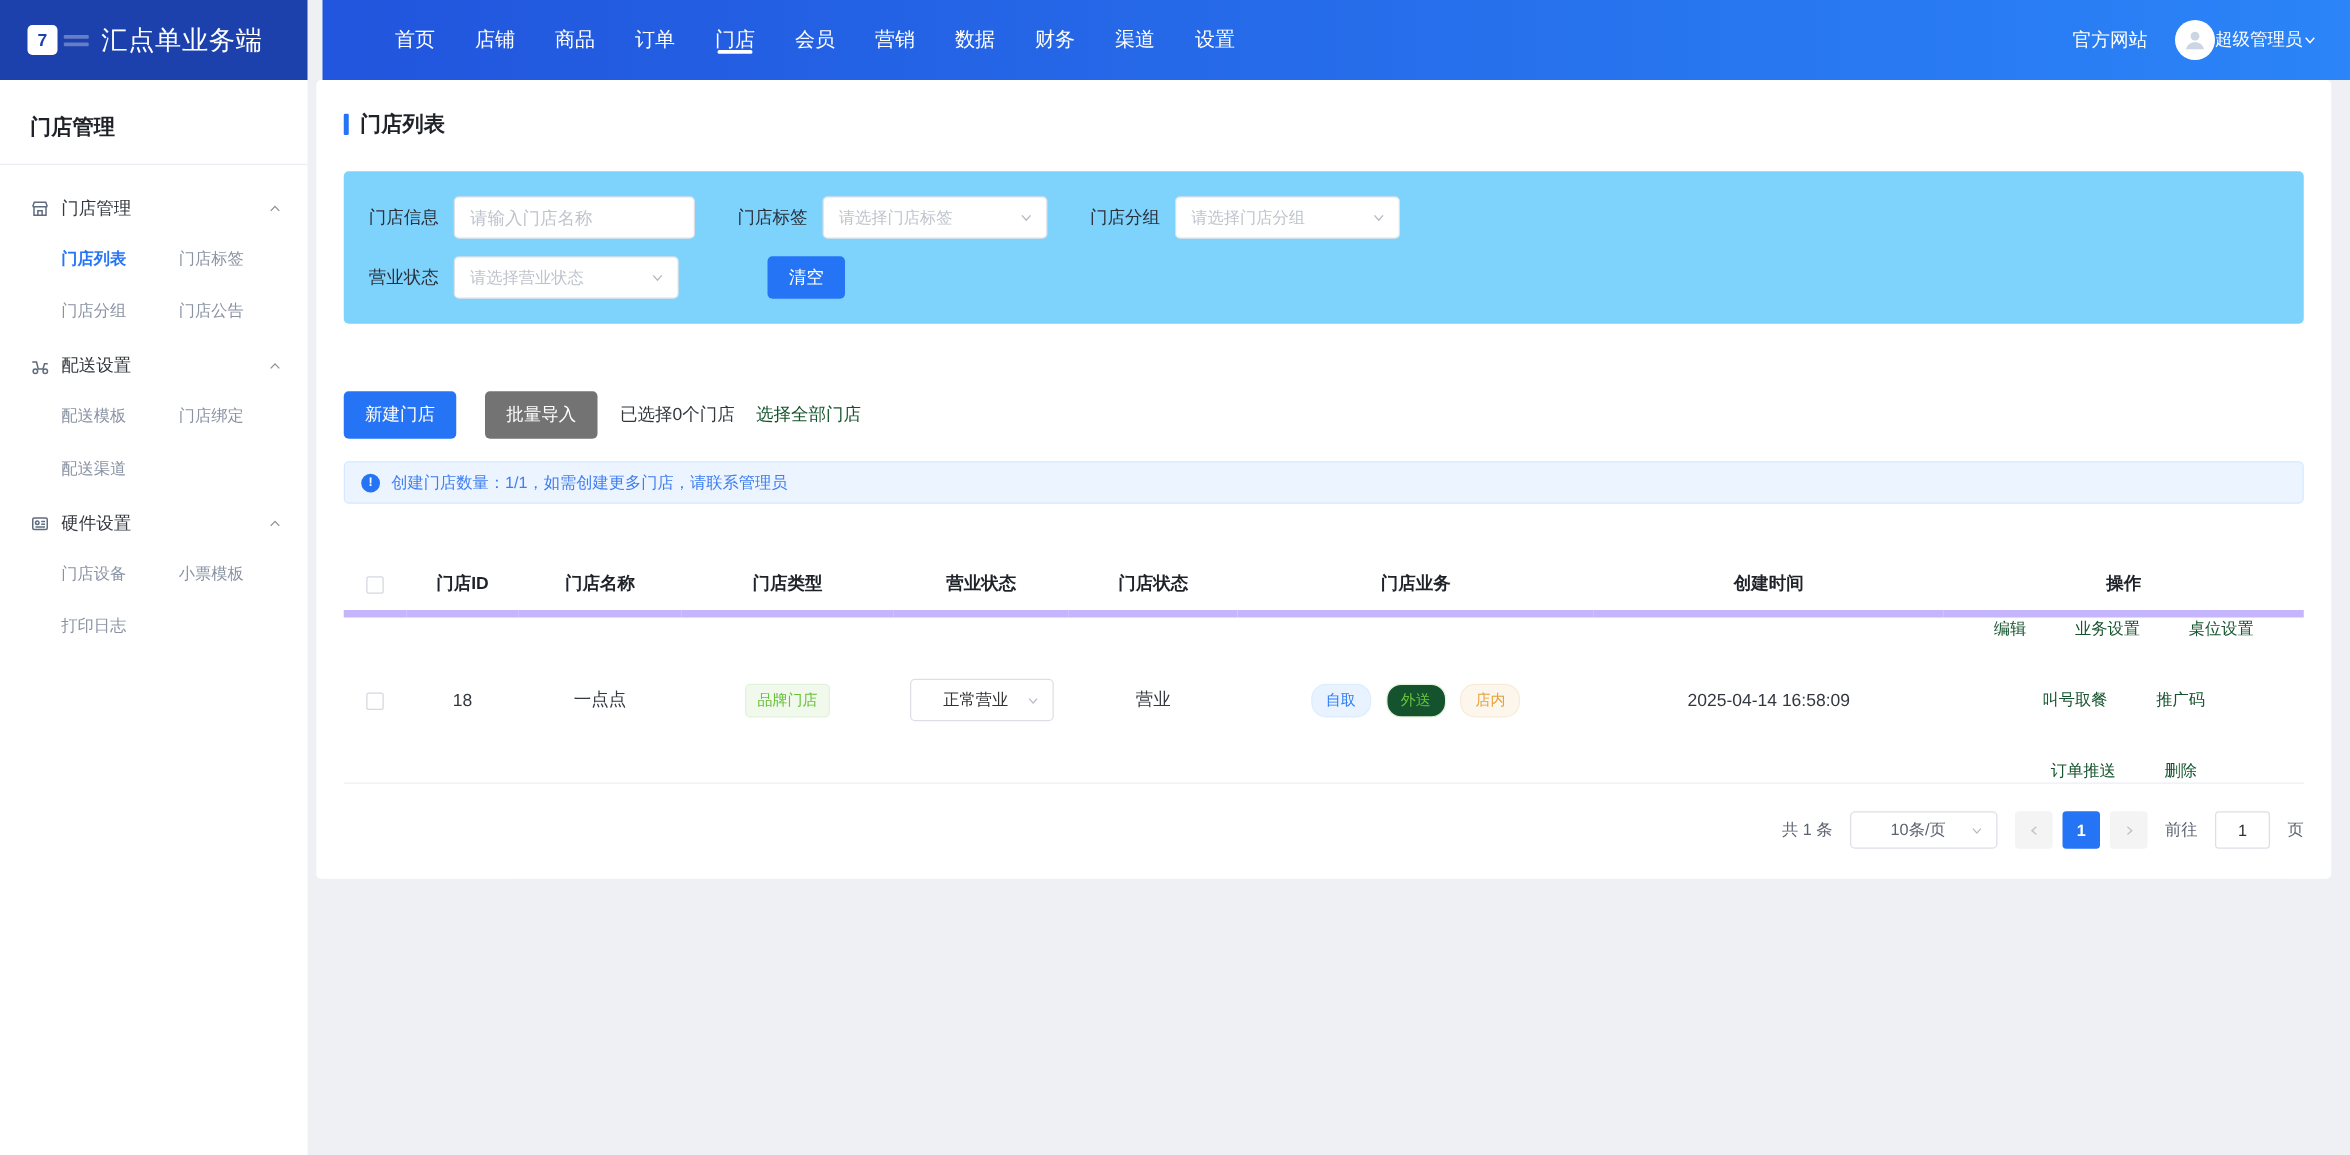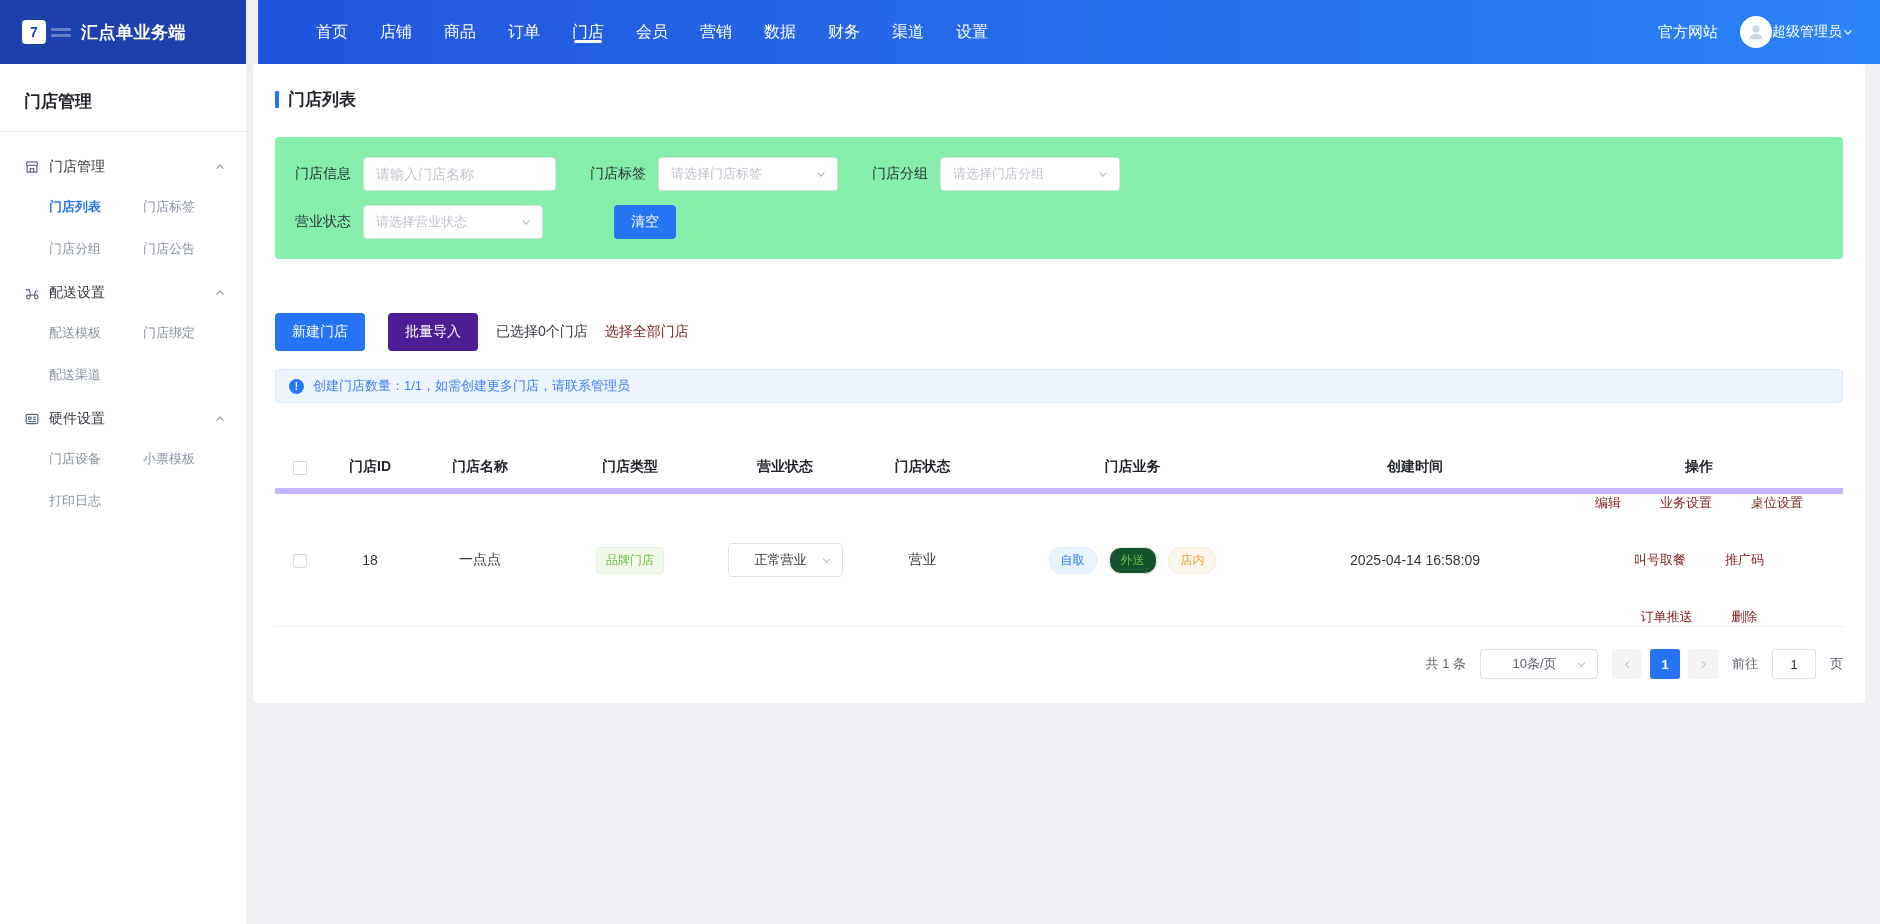--- a/index.html
+++ b/index.html
@@ -6,21 +6,21 @@
   html,body { width:1880px; height:924px; overflow:hidden; background:#eef0f4;
     font-family:"Liberation Sans","DejaVu Sans",sans-serif; color:#303133; }
 
   
   .navbar { height:64px; display:flex; align-items:stretch; color:#fff; }
   .brand { width:246px; background:#1c41ad; display:flex; align-items:center; padding-left:22px; flex:none; }
   .brand-icon { width:24px; height:24px; background:#fff; border-radius:4px; color:#1c41ad;
     font-weight:bold; font-size:14px; display:flex; align-items:center; justify-content:center; }
   .brand-sub { margin:0 10px 0 5px; display:flex; flex-direction:column; gap:3px; }
   .brand-sub i { display:block; width:20px; height:3px; background:rgba(255,255,255,.32); border-radius:1px; }
-  .brand-name { font-size:17px; font-weight:bold; letter-spacing:.5px; white-space:nowrap; }
+  .brand-name { font-size:21px; font-weight:normal; letter-spacing:.5px; white-space:nowrap; }
   .nav-rest { flex:1; background:linear-gradient(90deg,#2155dd,#2b84f8); display:flex; align-items:center;margin-left:12px; }
   .nav-menu { display:flex; align-items:stretch; margin-left:42px; }
   .nav-item { position:relative; display:flex; align-items:center; padding:0 16px; font-size:16px; cursor:pointer; white-space:nowrap; }
   .nav-item.active::after { content:""; position:absolute; left:50%; transform:translateX(-50%);
     bottom:0; width:28px; height:3px; background:#fff; border-radius:2px; }
   .nav-right { margin-left:auto; display:flex; align-items:center; gap:0; padding-right:26px; }
   .official { font-size:15px; margin-right:22px; cursor:pointer; }
   .avatar { width:32px; height:32px; border-radius:50%; background:#fff; display:flex; align-items:center; justify-content:center; overflow:hidden; }
   .username { font-size:14px; }
   .nav-caret { display:flex; align-items:center; }
@@ -39,40 +39,40 @@
   .sub-item { cursor:pointer; white-space:nowrap; }
   .sub-item.active { color:#2674f6; font-weight:bold; }
 
   
   .main { flex:1; padding:0 15px 0 7px; }
   .card { background:#fff; border-radius:4px; padding:24px 22px; min-height:590px; }
   .page-title { display:flex; align-items:center; gap:9px; margin-bottom:26px; }
   .page-title .bar { width:4px; height:17px; background:#2674f6; border-radius:1px; }
   .page-title .txt { font-size:17px; font-weight:bold; color:#1f2329; }
 
-  .filter-panel { background:#86efac; border-radius:4px; padding:20px; }
+  .filter-panel { background:#7dd3fc; border-radius:4px; padding:20px; }
   .filter-row { display:flex; align-items:center; }
   .filter-row + .filter-row { margin-top:14px; }
   .filter-item { display:flex; align-items:center; margin-right:34px; }
   .filter-item .flabel { font-size:14px; color:#2a2f3a; margin-right:12px; white-space:nowrap; }
   .t-input, .select { background:#fff; border:1px solid #dcdfe6; border-radius:4px; height:34px; }
   .t-input { width:193px; padding:0 12px; font-size:14px; color:#303133; font-family:inherit; outline:none; }
   .t-input::placeholder { color:#bfc4cc; }
   .select { width:180px; display:flex; align-items:center; padding:0 10px 0 12px; font-size:13px; cursor:pointer; }
   .select .ph { color:#bfc4cc; flex:1; white-space:nowrap; overflow:hidden; }
   .select .val { color:#303133; flex:1; white-space:nowrap; }
   .select .caret { color:#b4bac4; display:flex; }
   .btn { border:none; border-radius:4px; color:#fff; font-size:14px; cursor:pointer; font-family:inherit; }
   .btn-clear { background:#2674f6; height:34px; padding:0 17px; margin-left:37px; }
 
   .actions-row { display:flex; align-items:center; margin-top:54px; }
   .btn-create { background:#2674f6; height:38px; padding:0 17px; }
-  .btn-import { background:#4c1d95; height:38px; padding:0 17px; margin-left:23px; }
+  .btn-import { background:#737373; height:38px; padding:0 17px; margin-left:23px; }
   .selected-text { font-size:14px; color:#33383f; margin-left:18px; }
-  .link { color:#7f1d1d; font-size:14px; cursor:pointer; text-decoration:none; }
+  .link { color:#14532d; font-size:14px; cursor:pointer; text-decoration:none; }
   .select-all { margin-left:17px; }
 
   .alert { margin-top:18px; height:34px; background:#ecf5ff; border:1px solid #d6e8ff; border-radius:4px;
     display:flex; align-items:center; padding:0 13px; gap:9px; }
   .alert-icon { width:15px; height:15px; border-radius:50%; background:#2674f6; color:#fff; flex:none;
     font-size:10px; font-weight:bold; display:flex; align-items:center; justify-content:center; }
   .alert-text { font-size:13px; color:#3f7df0; }
 
   table.grid { width:100%; border-collapse:collapse; table-layout:fixed; margin-top:42px; }
   table.grid col.c-check { width:50px; }  table.grid col.c-id { width:90px; }

